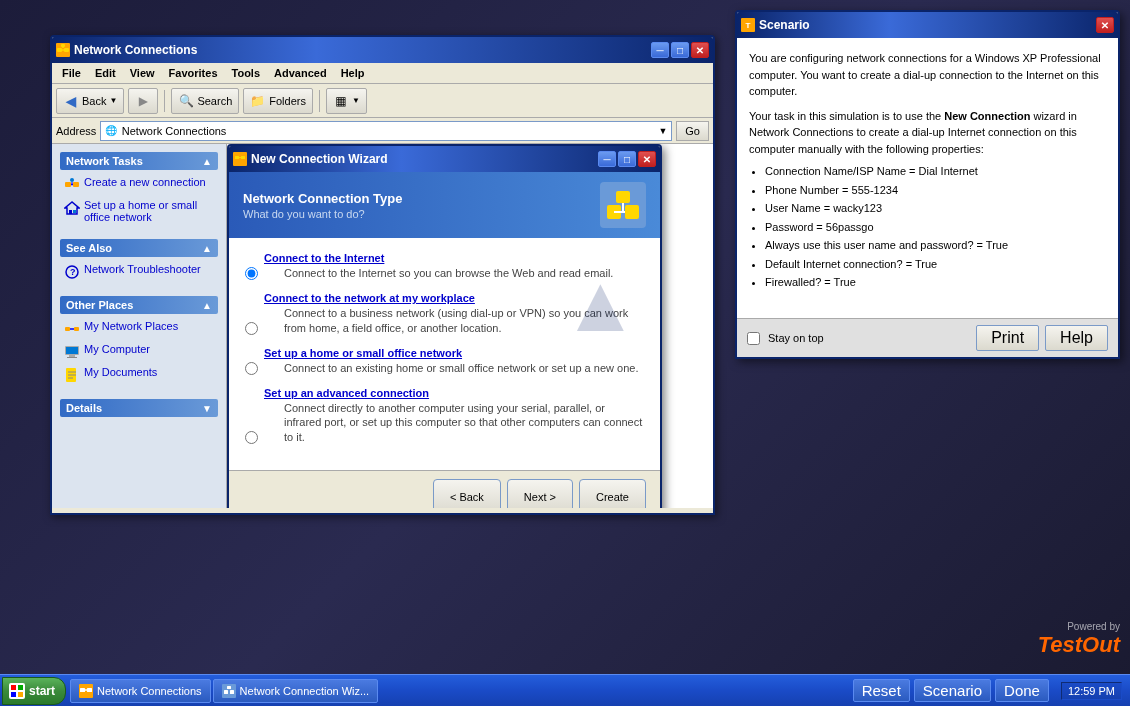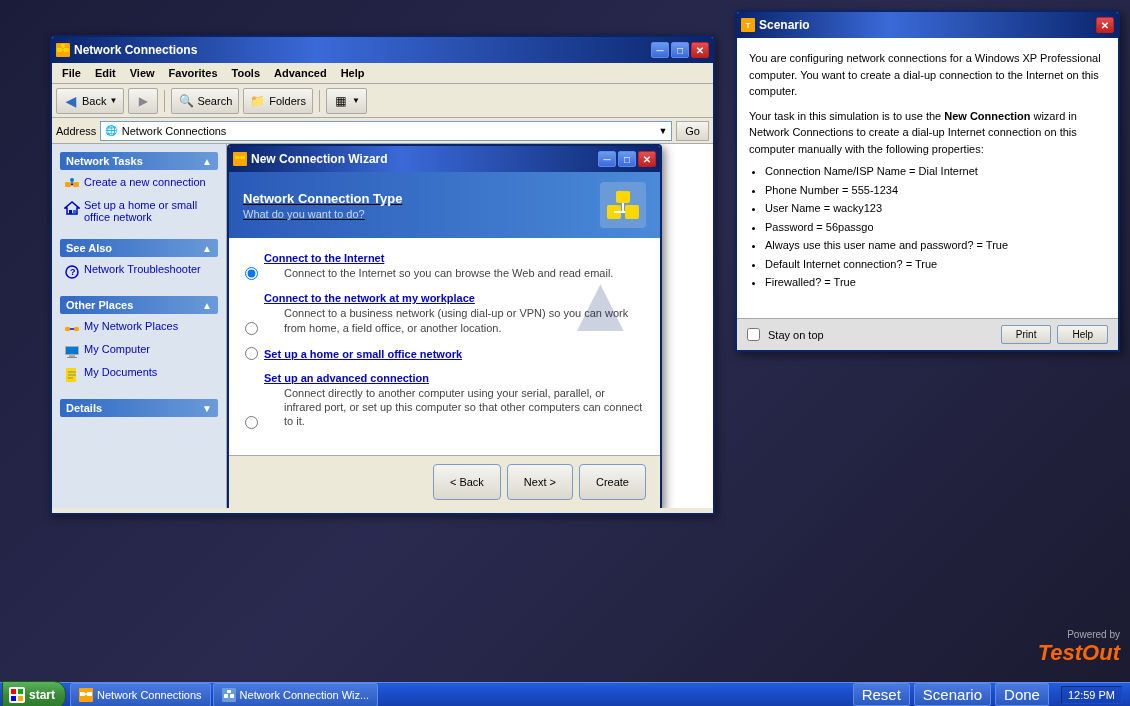--- a/index.html
+++ b/index.html
@@ -22,21 +22,21 @@
       background: #2d3060;
       background: linear-gradient(135deg, #1c1c3a 0%, #2a2a50 50%, #1a1a30 100%);
     }
 
     
     .taskbar {
       position: absolute;
       bottom: 0;
       left: 0;
       right: 0;
-      height: 24px;
+      height: 32px;
       background: linear-gradient(to bottom, #245edc 0%, #1a4bc7 50%, #1540b0 100%);
       display: flex;
       align-items: center;
       z-index: 100;
       border-top: 1px solid #5a8af0;
     }
 
     .start-button {
       height: 28px;
       background: linear-gradient(to bottom, #5bb35b 0%, #3a8a3a 50%, #2a7a2a 100%);
@@ -374,21 +374,20 @@
       padding: 0 4px;
       border-radius: 2px 2px 0 0;
     }
 
     .wizard-header-area {
       background: linear-gradient(to right, #2a5ab8 0%, #4a8ad8 100%);
       padding: 10px 14px;
       display: flex;
       align-items: center;
       justify-content: space-between;
-      text-decoration: underline;
     }
 
     .wizard-header-text h2 {
       color: white;
       font-size: 13px;
       font-weight: bold;
       margin-bottom: 2px;
     }
 
     .wizard-header-text p {
@@ -519,29 +518,29 @@
     .scenario-footer-btns {
       display: flex;
       gap: 6px;
       margin-left: auto;
     }
 
     .scenario-btn {
       padding: 3px 14px;
       background: linear-gradient(to bottom, #f5f4ef 0%, #dbd9ce 100%);
       border: 1px solid #7a9ac8;
-      font-size: 10px;
+      font-size: 16px;
       cursor: pointer;
       border-radius: 2px;
     }
 
     
     .testout-brand {
       position: absolute;
-      bottom: 40px;
+      bottom: 48px;
       right: 10px;
       text-align: right;
       color: rgba(255,255,255,0.6);
       font-size: 10px;
     }
 
     .testout-logo {
       color: white;
       font-size: 22px;
       font-weight: bold;
@@ -793,20 +792,21 @@
                 <div class="option-desc">Connect to a business network (using dial-up or VPN) so you can work from home, a field office, or another location.</div>
               </div>
             </label>
           </div>
 
           <div class="radio-option">
             <label>
               <input type="radio" name="conn-type" style="">
               <div>
                 <div class="option-title">Set up a home or small office network</div>
+                <div class="option-desc">Connect to an existing home or small office network or set up a new one.</div>
               </div>
             </label>
           </div>
 
           <div class="radio-option">
             <label>
               <input type="radio" name="conn-type" style="">
               <div>
                 <div class="option-title">Set up an advanced connection</div>
                 <div class="option-desc">Connect directly to another computer using your serial, parallel, or infrared port, or set up this computer so that other computers can connect to it.</div>

